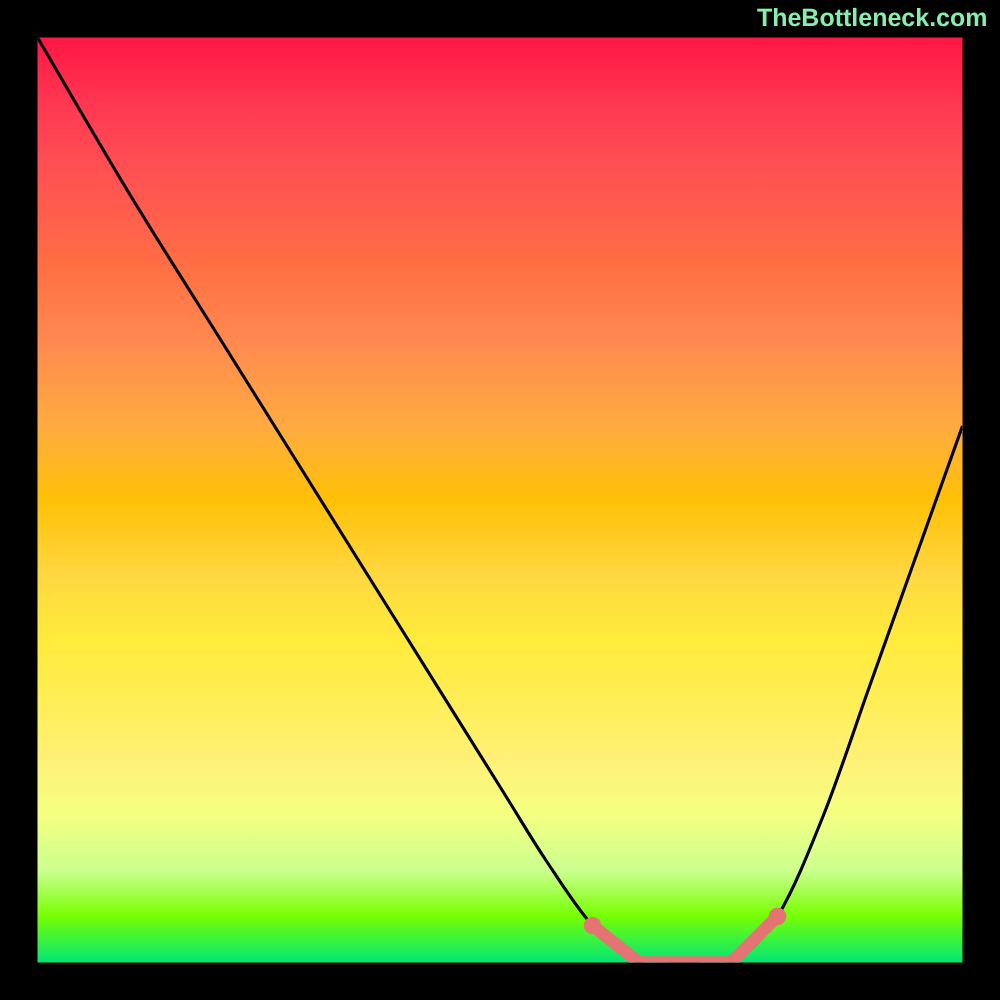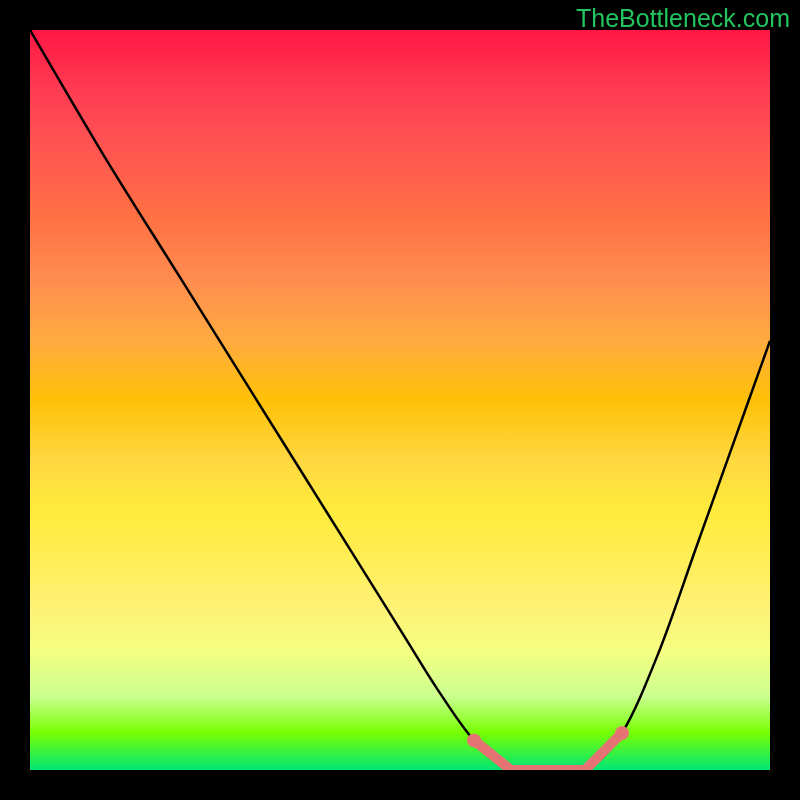--- a/index.html
+++ b/index.html
@@ -8,23 +8,23 @@
     width: 800px;
     height: 800px;
     background: #000;
     position: relative;
     font-family: Arial, sans-serif;
   }
   .attribution {
     position: absolute;
     top: 4px;
     right: 10px;
-    color: #22c55e;
-    font-size: 25px;
-    font-weight: normal;
+    color: #86efac;
+    font-size: 20px;
+    font-weight: bold;
     z-index: 10;
   }
   .plot-area {
     position: absolute;
     left: 30px;
     top: 30px;
     width: 740px;
     height: 740px;
   }
   .gradient-bg {

